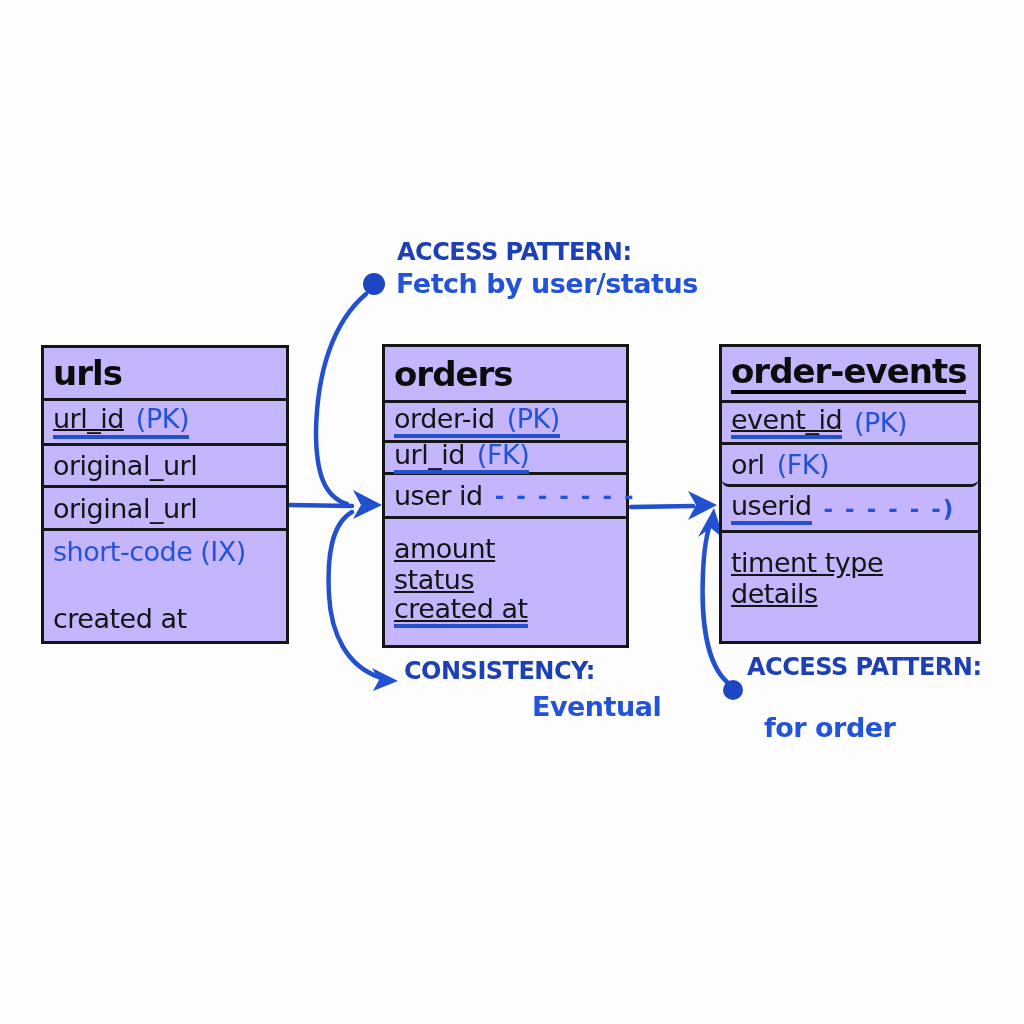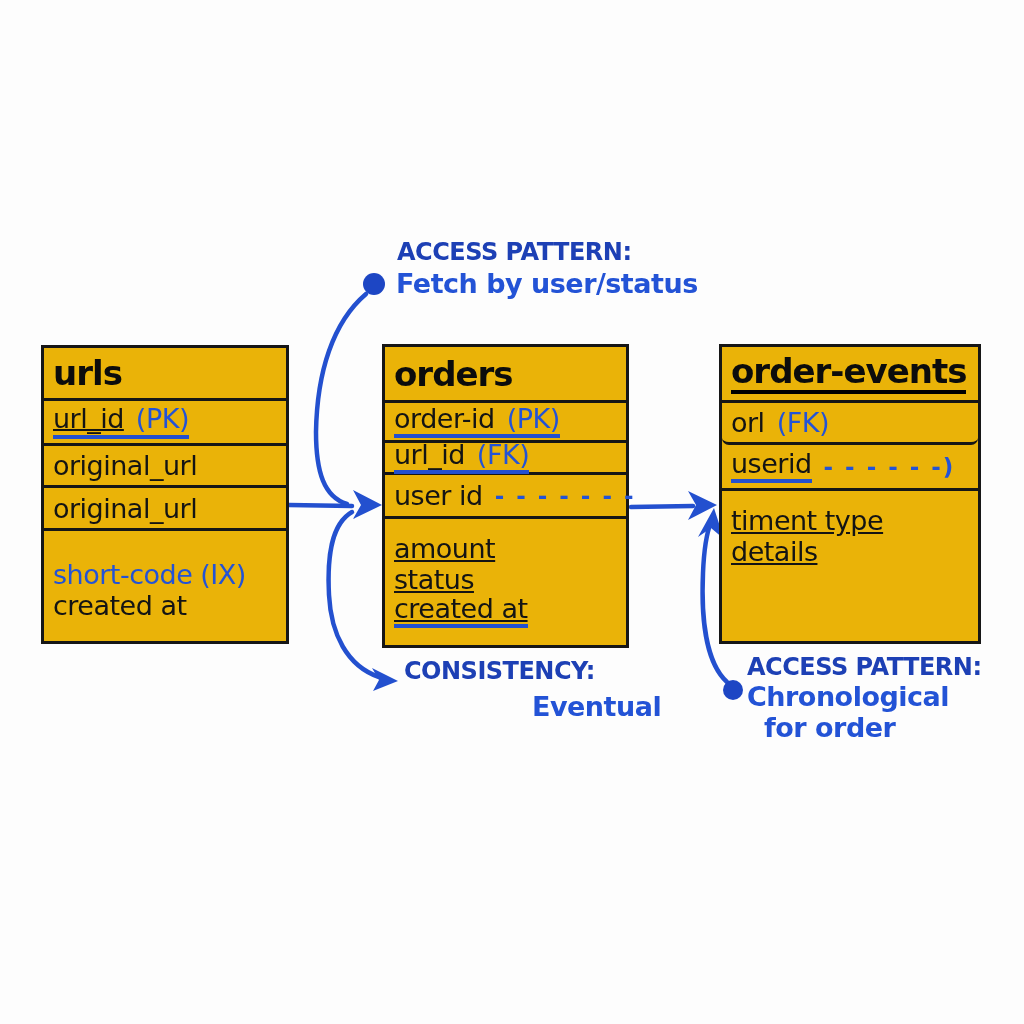--- a/index.html
+++ b/index.html
@@ -10,40 +10,40 @@
     color:#141414;
     overflow:hidden;
     position:relative;
   }
   .canvas{position:absolute;inset:0;width:1024px;height:1024px;}
 
   
   .er-table{
     position:absolute;
     border:3px solid #161616;
-    background:#eab308;
+    background:#c4b5fd;
     box-sizing:border-box;
     display:flex;flex-direction:column;
   }
   .cell{
     box-sizing:border-box;
     border-bottom:3px solid #161616;
     padding:0 9px;
     display:flex;align-items:center;
     font-size:27px;
     letter-spacing:-0.5px;
     white-space:nowrap;
   }
   .cell:last-child{border-bottom:none;}
   .cell.title{
     font-weight:bold;font-size:34px;letter-spacing:-1px;color:#0c0c0c;
   }
   .cell.freeform{
-    flex:1;flex-direction:column;align-items:flex-start;justify-content:center;
-    padding-top:15px;padding-bottom:7px;
+    flex:1;flex-direction:column;align-items:flex-start;justify-content:space-between;
+    padding-top:5px;padding-bottom:7px;
   }
   .cell.freeform.tight{justify-content:flex-start;padding-top:14px;padding-bottom:4px;text-decoration:underline;}
   .blue{color:#2353d6;}
   .key{color:#2353d6;margin-left:12px;}
   .ul-blue{border-bottom:4px solid #2350cf;padding-bottom:1px;display:inline-block;line-height:1.05;}
   .ul-name{text-decoration:underline;text-decoration-thickness:2px;}
   .dashes{color:#2353d6;font-weight:bold;font-size:23px;margin-left:12px;letter-spacing:2px;}
   .title-underline{border-bottom:4px solid #000000;display:inline-block;line-height:1.0;padding-bottom:2px;}
 
   
@@ -118,20 +118,24 @@
       <span>amount</span>
       <span>status</span>
       <span class="ul-blue">created at</span>
     </div>
   </div>
 
   <div class="er-table" style="left:719px;top:344px;width:262px;height:300px;">
     <div class="cell title" style="height:56px;">
       <span class="title-underline">order-events</span>
     </div>
+    <div class="cell" style="height:42px;">
+      <span class="ul-blue"><span class="ul-name">event_id</span></span>
+      <span class="key">(PK)</span>
+    </div>
     <div class="cell" style="height:42px;border-radius:7px;">
       <span>orl</span>
       <span class="key">(FK)</span>
     </div>
     <div class="cell" style="height:46px;">
       <span class="ul-blue">userid</span>
       <span class="dashes">- - - - - -)</span>
     </div>
     <div class="cell freeform tight">
       <span>timent type</span>
@@ -139,16 +143,15 @@
     </div>
   </div>
 
   <div class="ann ann-heading" style="left:397px;top:238px;">ACCESS PATTERN:</div>
   <div class="ann ann-body" style="left:396px;top:268px;">Fetch by user/status</div>
 
   <div class="ann ann-heading" style="left:404px;top:657px;">CONSISTENCY:</div>
   <div class="ann ann-body" style="left:532px;top:691px;">Eventual</div>
 
   <div class="ann ann-heading" style="left:747px;top:653px;">ACCESS PATTERN:</div>
-  <div class="ann ann-body" style="left:747px;top:681px;">Chronological</div>
   <div class="ann ann-body" style="left:764px;top:712px;">for order</div>
 
 </div>
 
 </body></html>

